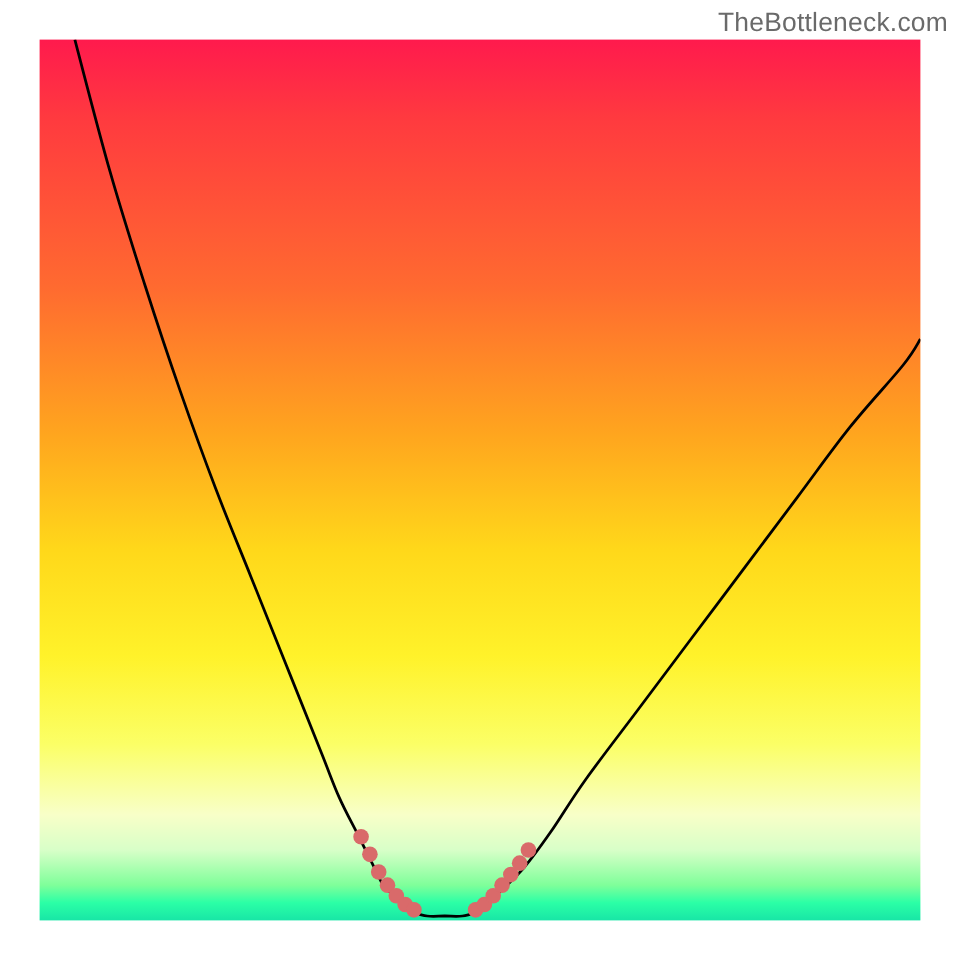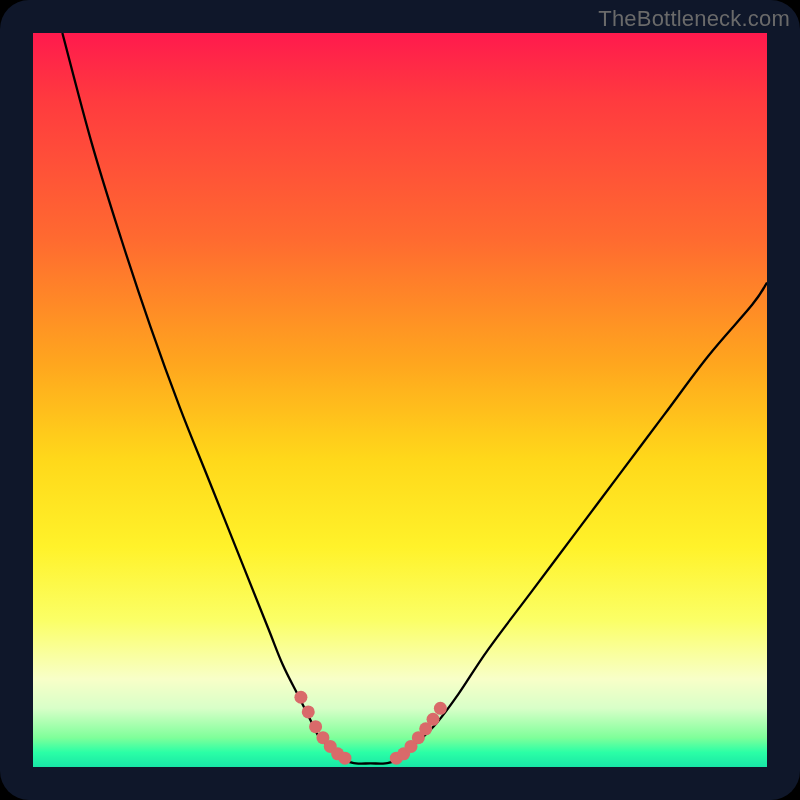--- a/index.html
+++ b/index.html
@@ -10,22 +10,21 @@
     background: #000;
     overflow: hidden;
     font-family: Arial, Helvetica, sans-serif;
   }
   .frame {
     position: absolute;
     left: 0;
     top: 0;
     width: 800px;
     height: 800px;
-    background: #0f172a;
-    border-radius: 29px;
+    background: #ffffff;
   }
   .plot {
     position: absolute;
     left: 33px;
     top: 33px;
     width: 734px;
     height: 734px;
     
     background: linear-gradient(
       to bottom,

